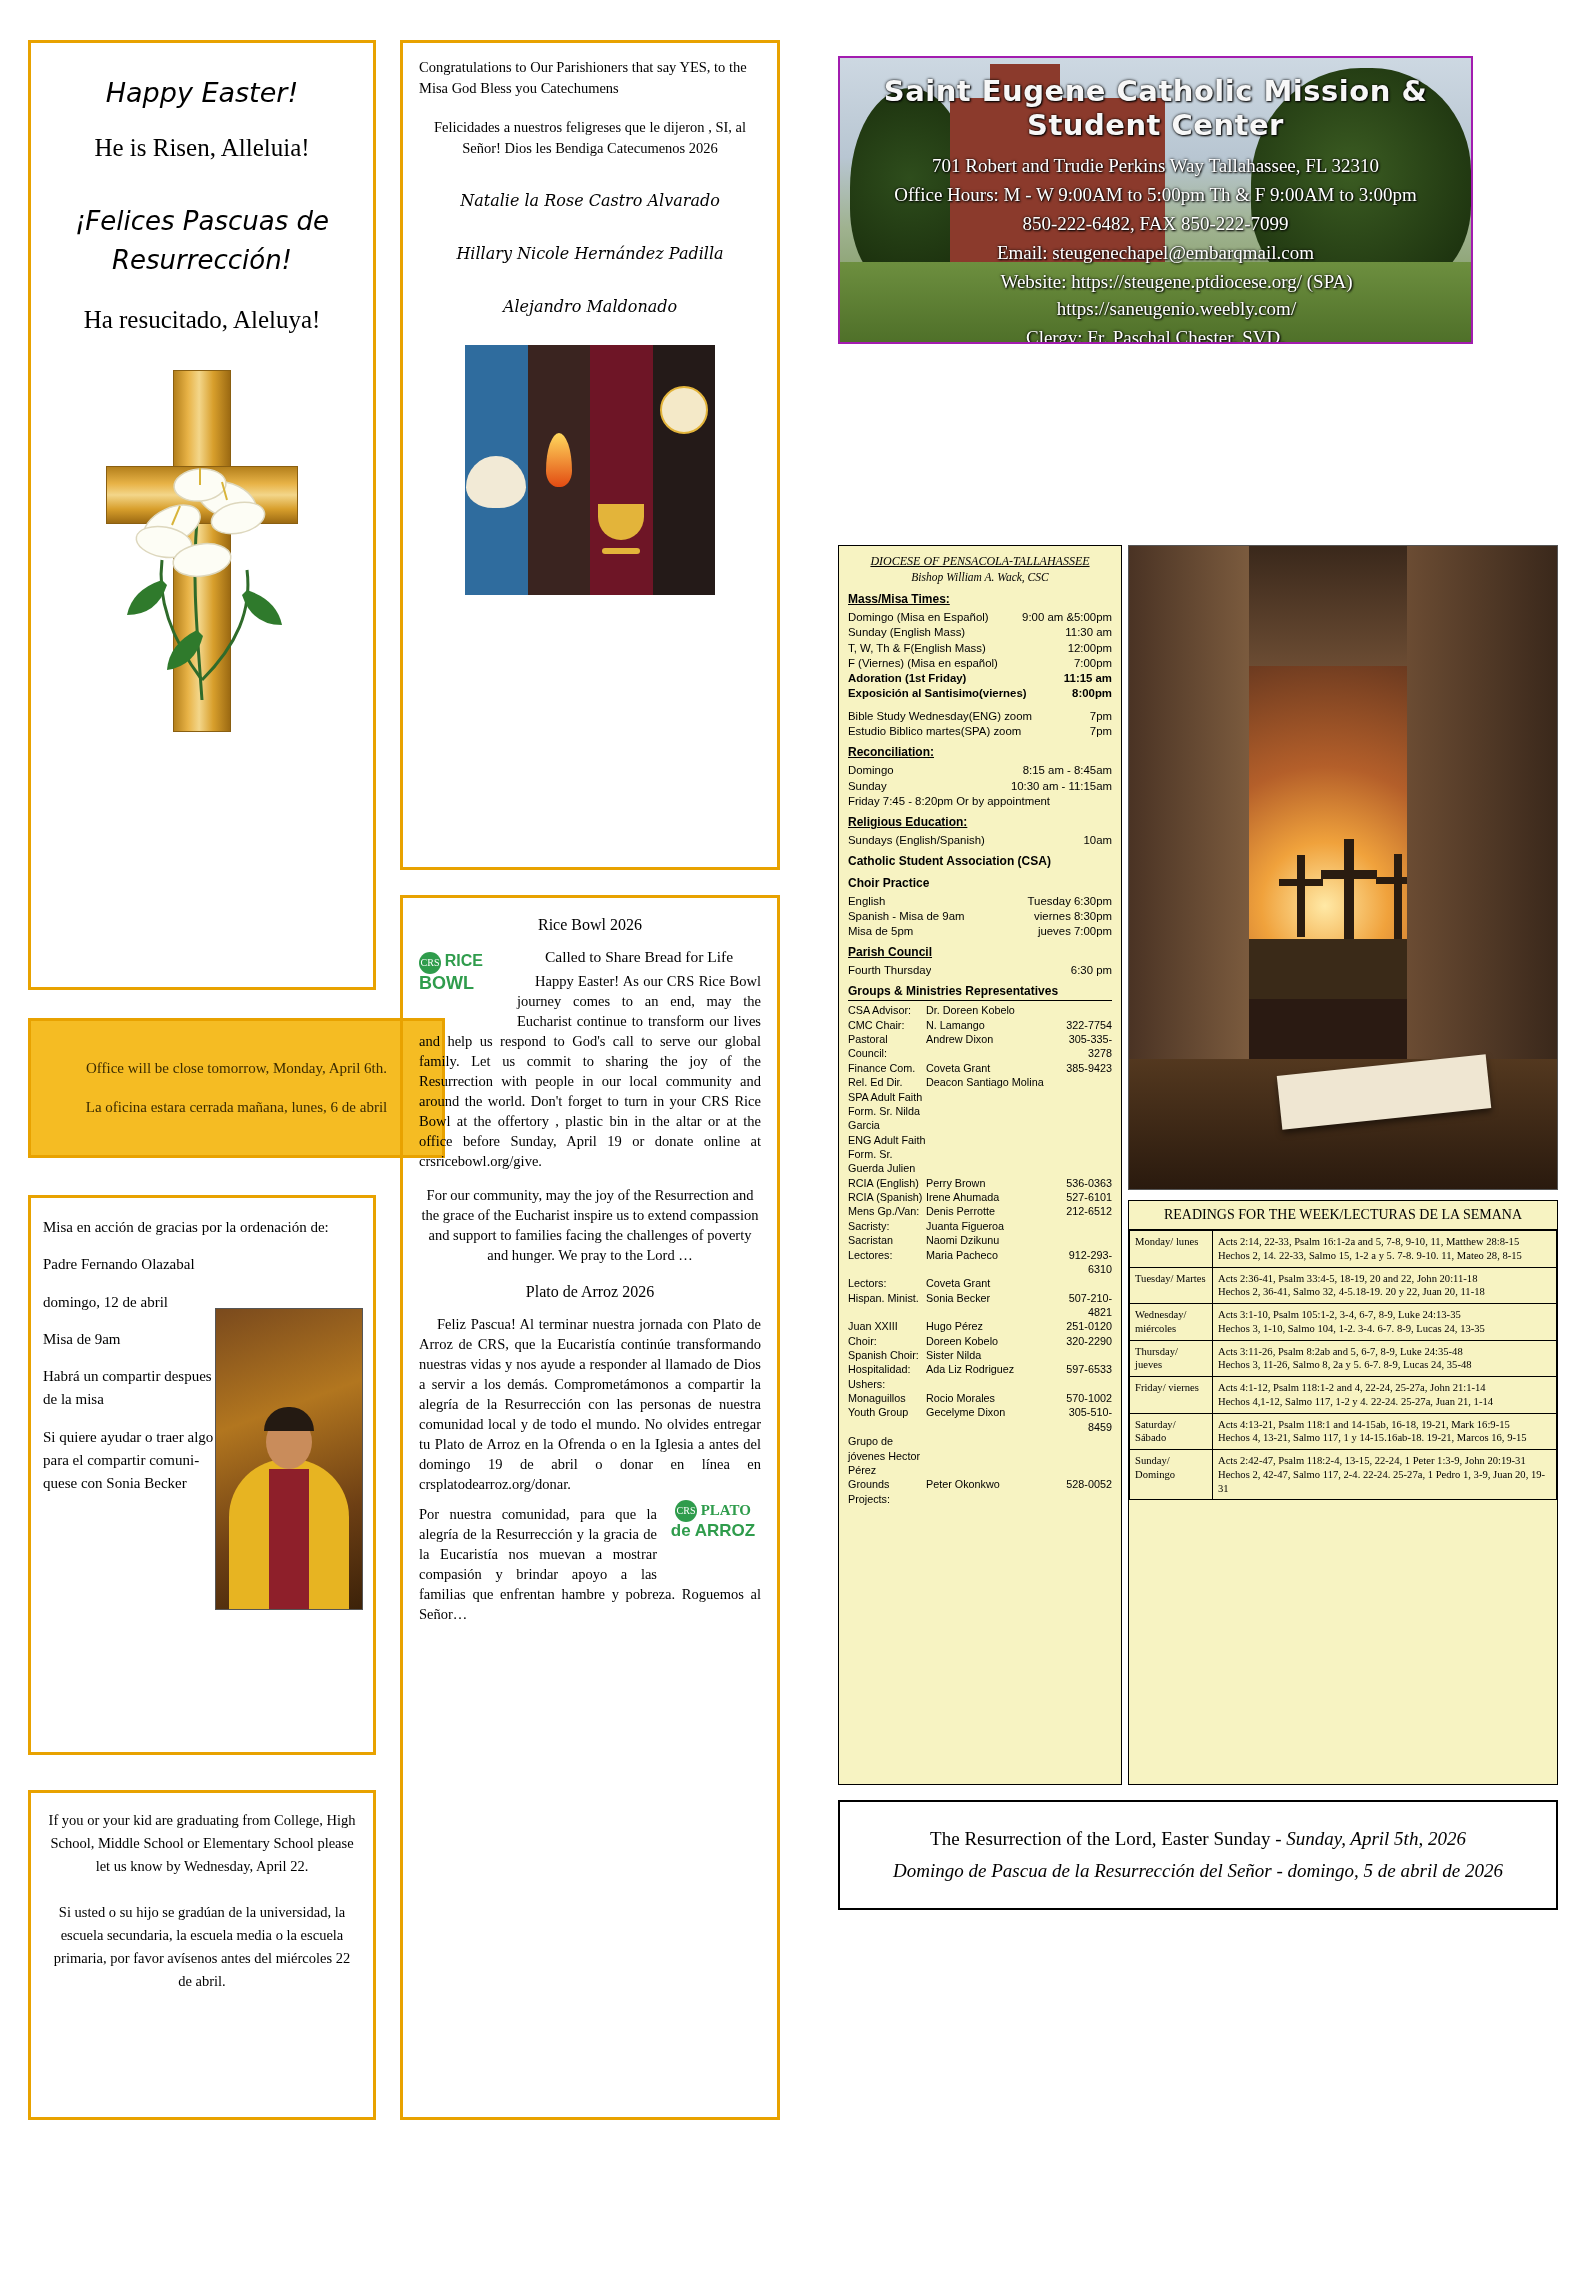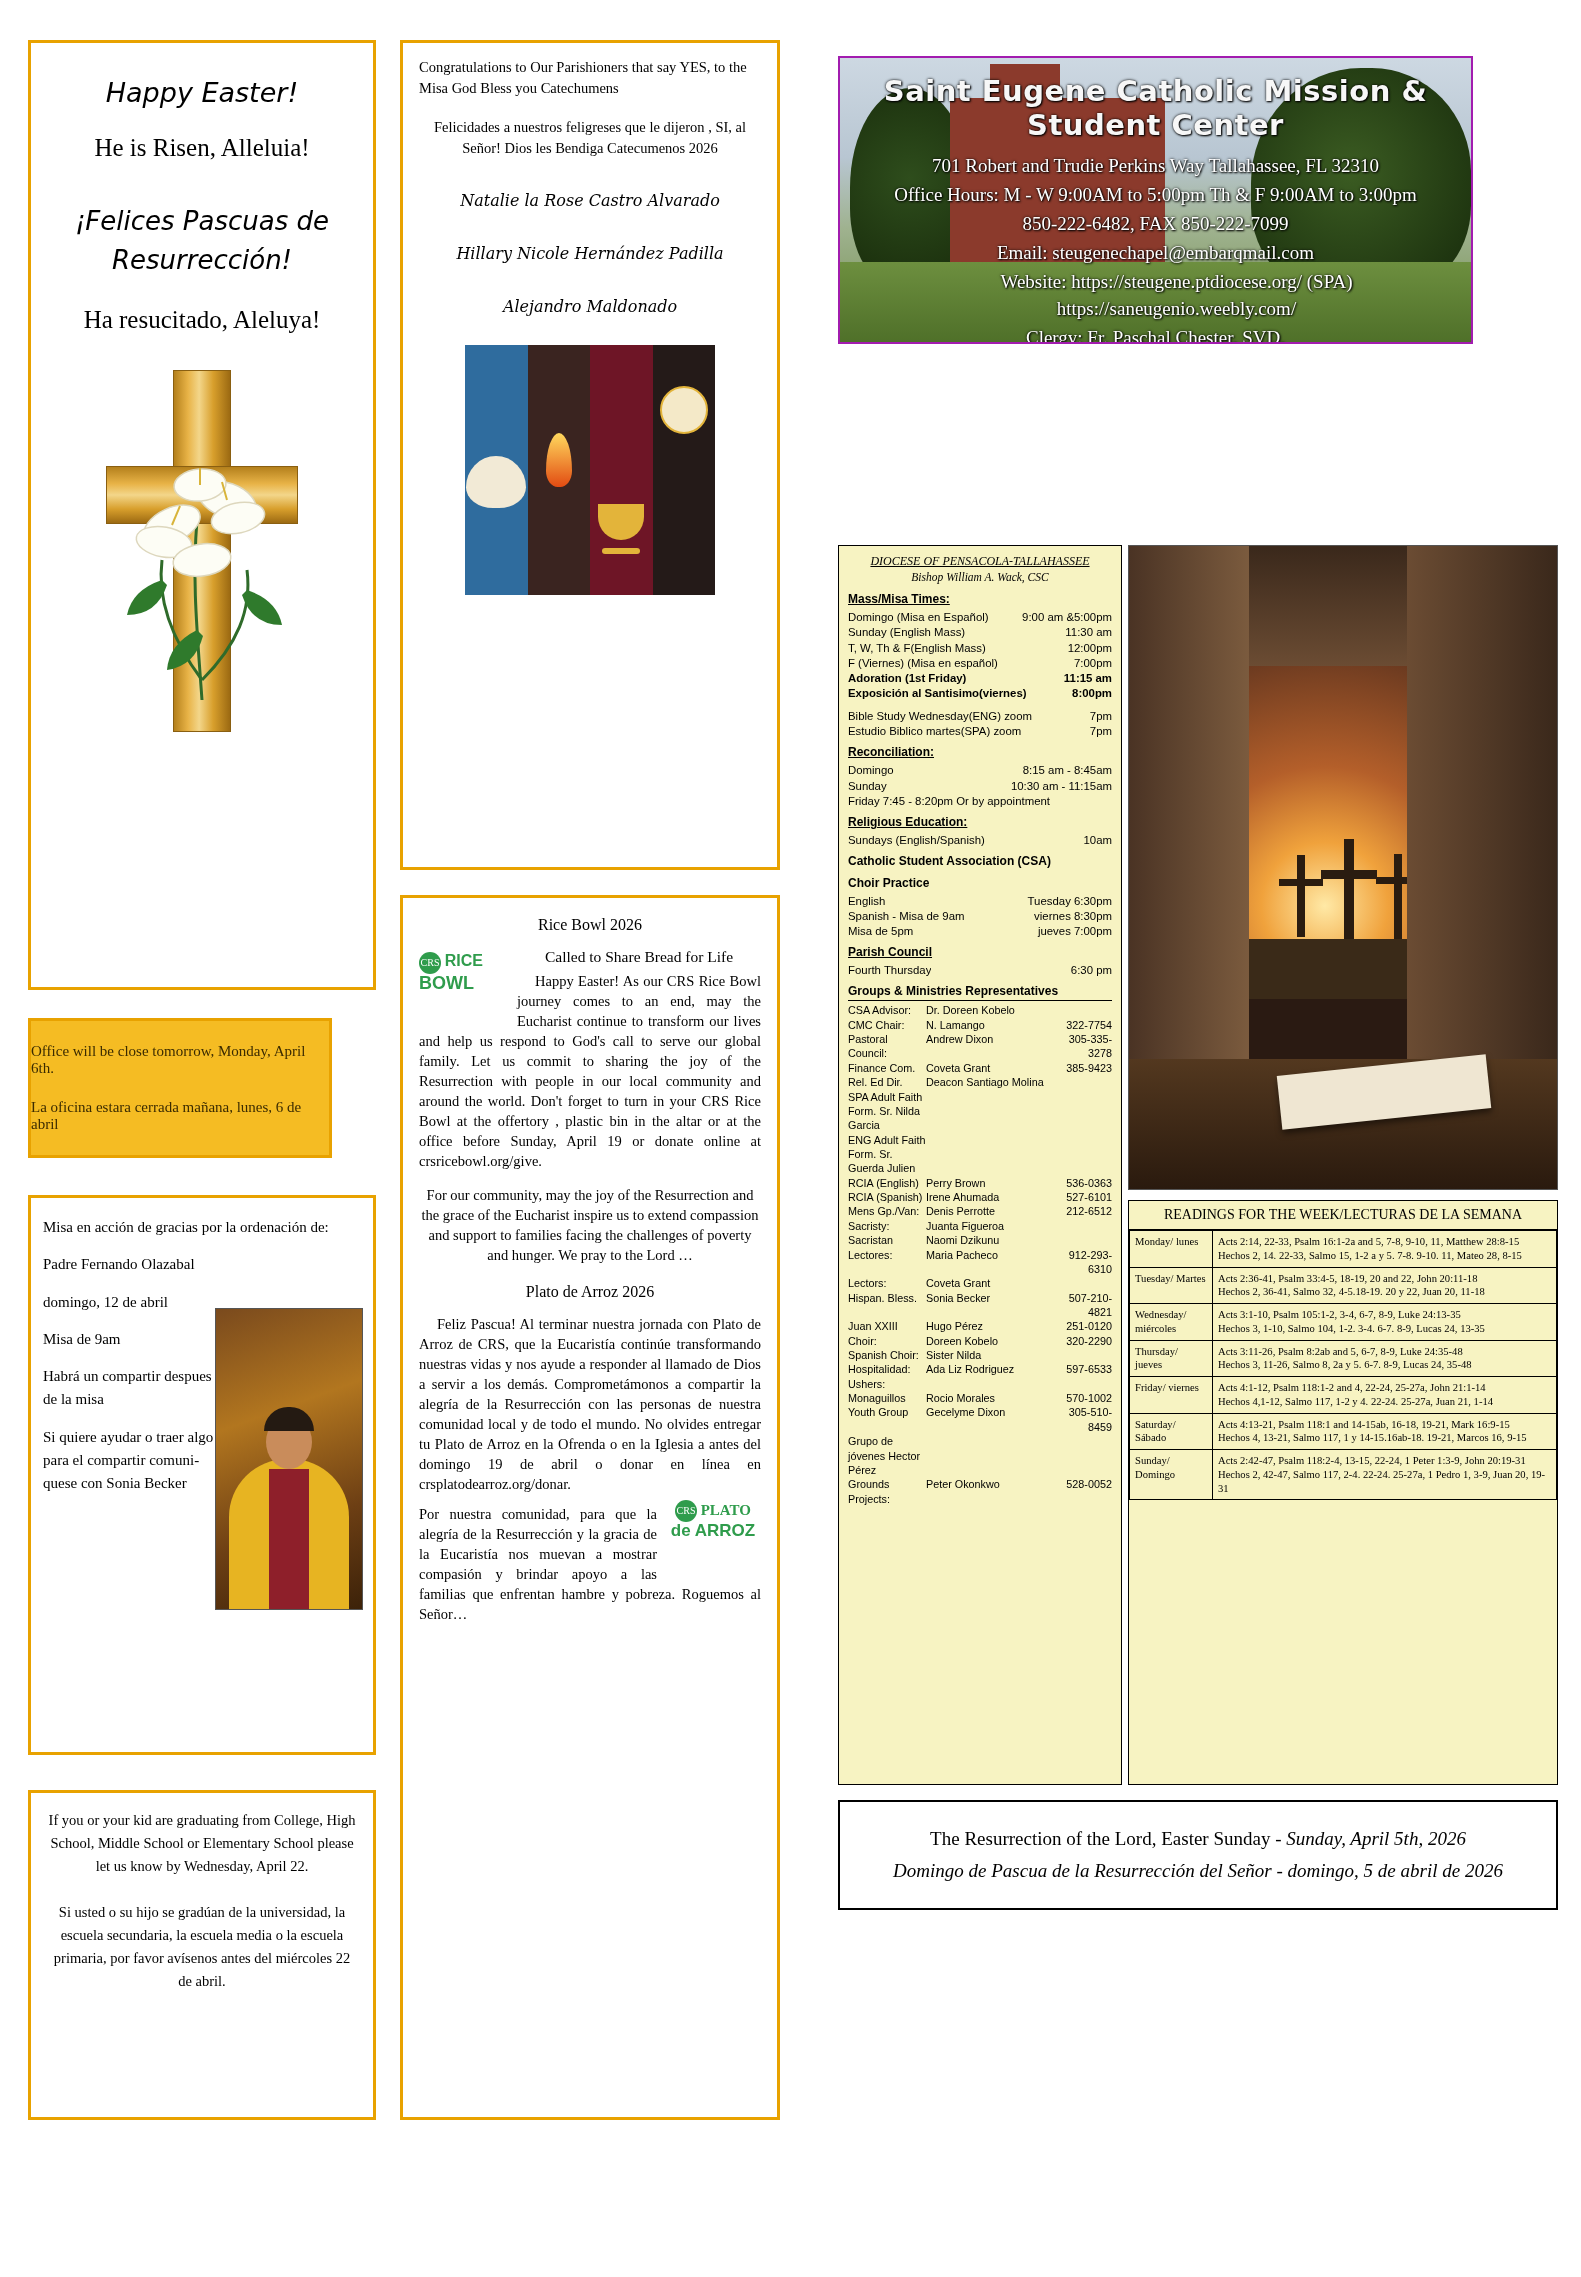--- a/index.html
+++ b/index.html
@@ -20,21 +20,21 @@
   #easter-box .l4{font-size:25px;margin-top:26px;}
 
   .cross-wrap{position:relative;width:100%;height:430px;margin-top:26px;}
   .cross{position:absolute;left:50%;top:10px;transform:translateX(-50%);}
   .cross .vert{position:absolute;left:50%;transform:translateX(-50%);top:0;width:56px;height:360px;
      background:linear-gradient(90deg,#b4801c 0%,#e8b347 25%,#f3d68a 45%,#d89f2c 70%,#9c6a12 100%);border:1px solid #8a5f11;}
   .cross .horiz{position:absolute;left:50%;transform:translateX(-50%);top:96px;width:190px;height:56px;
      background:linear-gradient(180deg,#b4801c 0%,#e8b347 30%,#f3d68a 50%,#d89f2c 75%,#9c6a12 100%);border:1px solid #8a5f11;}
   .lily{position:absolute;left:50%;transform:translateX(-50%);top:60px;width:200px;height:280px;}
 
-  #office-closed{left:28px;top:1018px;width:304px;height:140px;background:#f5bc23;border:3px solid #e8a200;
+  #office-closed{left:28px;top:1018px;width:417px;height:140px;background:#f5bc23;border:3px solid #e8a200;
      display:flex;flex-direction:column;justify-content:center;align-items:center;gap:22px;font-size:15px;color:#3b2b00;}
 
   #ordination{left:28px;top:1195px;width:348px;height:560px;border:3px solid #e8a200;padding:14px 12px;font-size:15px;line-height:1.55;}
   #ordination .ln{margin:14px 0;}
   .photo{position:absolute;right:10px;top:110px;width:146px;height:300px;border:1px solid #555;overflow:hidden;background:#5a3010;}
   .photo .bg{position:absolute;inset:0;background:linear-gradient(160deg,#7a4a1d 0%,#b2761f 35%,#6d3f14 70%,#3c2209 100%);}
   .photo .vest{position:absolute;left:50%;transform:translateX(-50%);bottom:0;width:120px;height:150px;background:#e7b422;border-radius:58px 58px 0 0;}
   .photo .stole{position:absolute;left:50%;transform:translateX(-50%);bottom:0;width:40px;height:140px;background:#8e1f2a;}
   .photo .face{position:absolute;left:50%;transform:translateX(-50%);bottom:140px;width:46px;height:54px;border-radius:50%;background:#c98c5b;}
   .photo .hair{position:absolute;left:50%;transform:translateX(-50%);bottom:178px;width:50px;height:24px;border-radius:25px 25px 0 0;background:#241a12;}
@@ -401,21 +401,21 @@
           <span class="a">Lectores:</span>
           <span class="b">Maria Pacheco</span>
           <span class="c">912-293-6310</span>
         </div>
         <div class="mini">
           <span class="a">Lectors:</span>
           <span class="b">Coveta Grant</span>
           <span class="c"></span>
         </div>
         <div class="mini">
-          <span class="a">Hispan. Bless.</span>
+          <span class="a">Hispan. Minist.</span>
           <span class="b">Sonia Becker</span>
           <span class="c">507-210-4821</span>
         </div>
         <div class="mini">
           <span class="a">Juan XXIII</span>
           <span class="b">Hugo Pérez</span>
           <span class="c">251-0120</span>
         </div>
         <div class="mini">
           <span class="a">Choir:</span>

